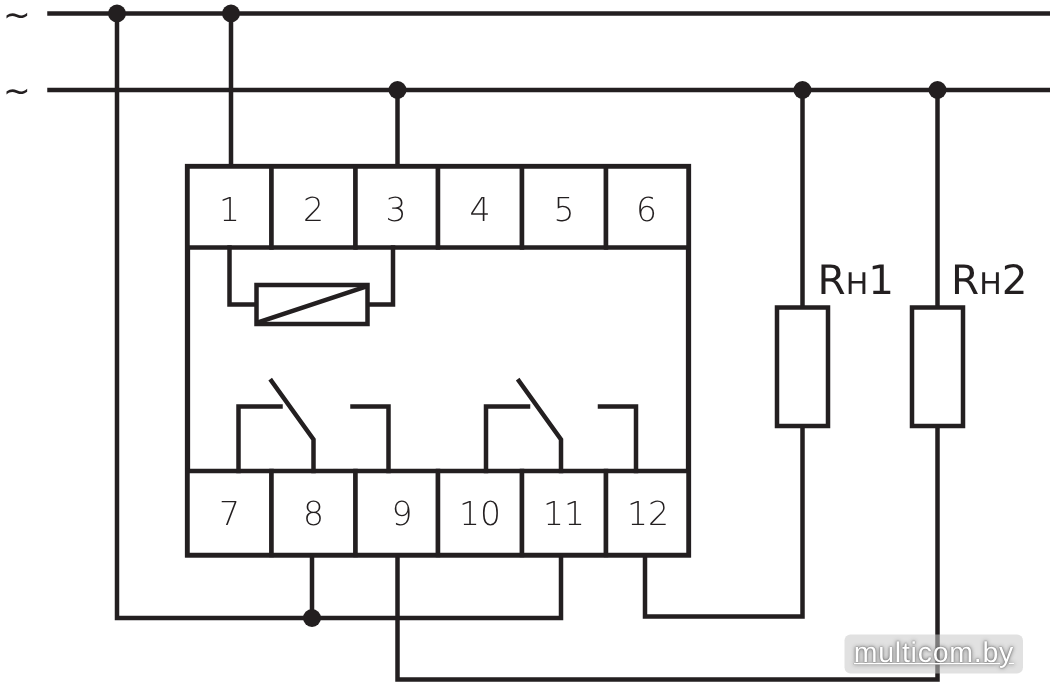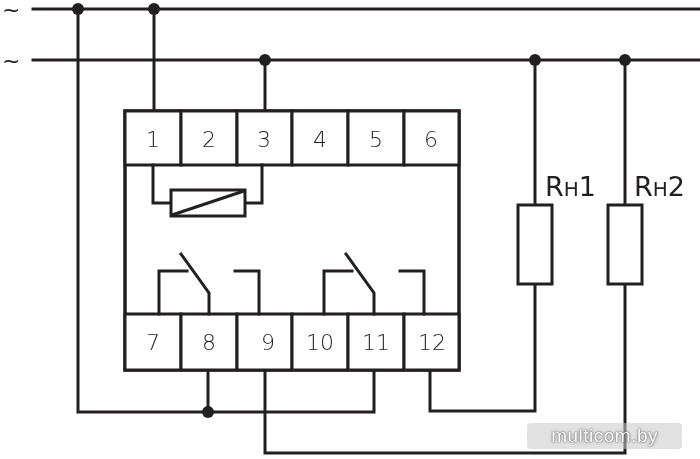--- a/index.html
+++ b/index.html
@@ -9,22 +9,22 @@
   .box { stroke: #231f20; stroke-width: 3.5; fill: #ffffff; }
   .cell { stroke: #231f20; stroke-width: 3; fill: #ffffff; }
   .dot { fill: #231f20; }
   .num { font-family: "DejaVu Sans", sans-serif; font-size: 22px; fill: #231f20; font-weight: 300; }
   .lbl { font-family: "DejaVu Sans", sans-serif; font-size: 27px; fill: #231f20; }
   .lbl-sub { font-family: "DejaVu Sans", sans-serif; font-size: 20px; fill: #231f20; }
   .tilde { font-family: "DejaVu Sans", sans-serif; font-size: 22px; fill: #231f20; }
   .watermark {
     position: absolute; right: 18px; bottom: 10px;
     font-family: "Liberation Sans", sans-serif; font-size: 19px; color: #ffffff;
-    background: rgba(200,200,200,0.55); padding: 2px 24px; border-radius: 4px;
-    text-shadow: 0 0 3px #666, 0 0 1px #444; letter-spacing: 0.5px;
+    background: rgba(200,200,200,0.55); padding: 2px 6px; border-radius: 4px;
+    text-shadow: 0 0 3px #666, 0 0 1px #444; letter-spacing: 0.5px; text-decoration: underline;
   }
 </style>
 </head>
 <body>
 
 <svg id="diagram" viewBox="0 0 700 459" xmlns="http://www.w3.org/2000/svg">
 
   <text class="tilde" x="2" y="17">~</text>
   <text class="tilde" x="2" y="68">~</text>
 

